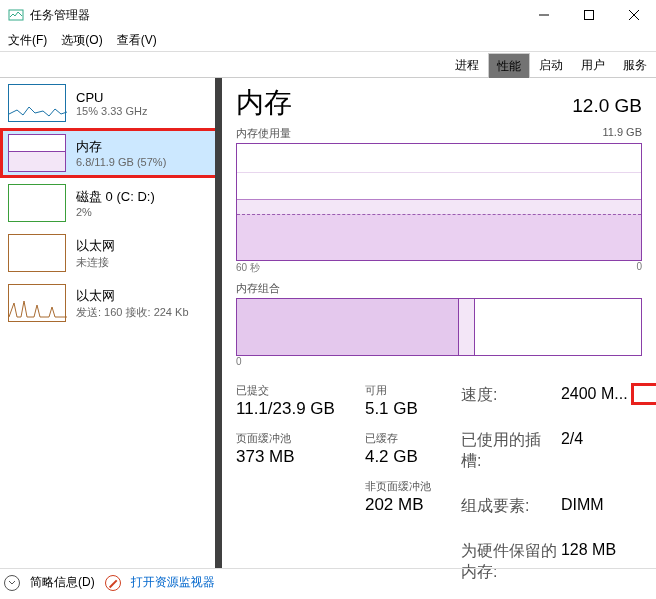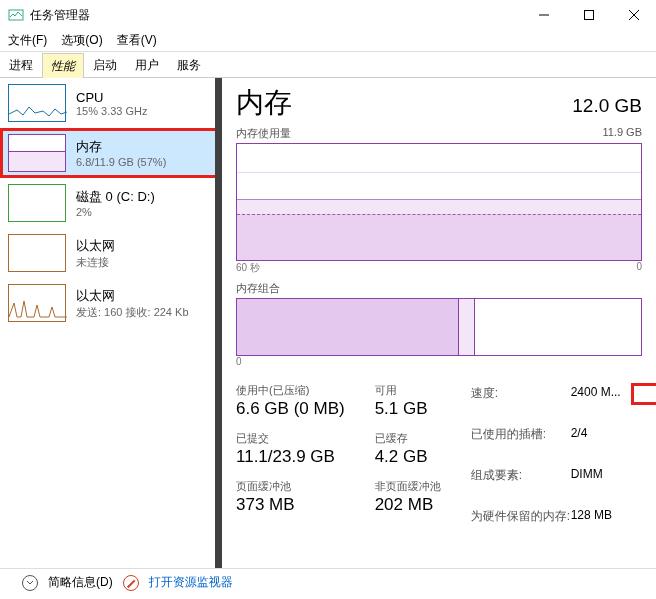--- a/index.html
+++ b/index.html
@@ -6,23 +6,23 @@
 body { background: #fff; width: 656px; height: 599px; overflow: hidden; font-size: 12px; color: #000; }
 
 .titlebar { height: 30px; display: flex; align-items: center; padding-left: 8px; }
 .titlebar-icon { width: 16px; height: 16px; margin-right: 6px; display: inline-flex; }
 .titlebar-title { flex: 1; font-size: 12px; }
 .winbtn { width: 45px; height: 30px; display: flex; align-items: center; justify-content: center; font-family: "Segoe MDL2 Assets", sans-serif; }
 
 .menubar { height: 22px; display: flex; align-items: center; padding-left: 8px; gap: 14px; border-bottom: 1px solid #ddd; font-size: 12px; }
 .menu-item { }
 
-.tabs { display: flex; height: 26px; border-bottom: 1px solid #ccc; font-size: 12px; }
+.tabs { display: flex; height: 26px; border-bottom: 1px solid #ccc; font-size: 12px; justify-content: flex-end; }
 .tab { padding: 4px 8px; border: 1px solid transparent; border-bottom: none; }
-.tab.active { border-color: #ccc; background: #fef9c3; position: relative; top: 1px; font-style: italic; }
+.tab.active { border-color: #ccc; background: #737373; position: relative; top: 1px; }
 
 .main { display: flex; height: 490px; }
 .sidebar { width: 222px; border-right: 7px solid #404040; overflow: hidden; }
 .side-item { display: flex; padding: 6px 8px; gap: 10px; align-items: center; height: 50px; }
 .side-item.selected { background: #cce8ff; }
 .side-thumb { width: 58px; height: 38px; border: 1px solid #8a8; background: #fff; position: relative; }
 .side-thumb.cpu { border-color: #1a73a8; }
 .side-thumb.cpu::after { content:""; position:absolute; left:0; right:0; bottom:4px; height:12px; background: linear-gradient(90deg, #1a73a8 0%, transparent 0%); }
 .cpu-line { position:absolute; bottom:3px; left:0; right:0; height:14px; }
 .side-thumb.mem { border-color: #8a3fa8; }
@@ -49,25 +49,25 @@
 .axis-lbl { font-size:10px; color:#777; }
 .comp-chart { height:58px; border:1px solid #8a3fa8; margin-top:2px; position:relative; background:#fff; }
 .comp-seg1 { position:absolute; left:0; top:0; bottom:0; width:55%; background:#e4c8ed; border-right:1px solid #8a3fa8; }
 .comp-seg2 { position:absolute; left:55%; top:0; bottom:0; width:4%; background:#f3e6f7; border-right:1px solid #8a3fa8; }
 
 .stats { display:flex; gap:30px; margin-top:16px; }
 .stat-col { display:flex; flex-direction:column; gap:12px; }
 .stat-block { }
 .stat-lbl { font-size:11px; color:#555; height:16px; }
 .stat-val { font-size:17px; }
-.kv { display:grid; grid-template-columns: 100px 1fr; row-gap:24px; font-size:12px; }
+.kv { display:grid; grid-template-columns: 100px 1fr; row-gap:24px; font-size:16px; }
 .kv-k { color:#555; }
 .kv-v { text-align:left; }
 
-.footer { position:relative; height:28px; border-top:1px solid #ddd; display:flex; align-items:center; padding-left:22px; gap:10px; font-size:12px; }
+.footer { position:relative; height:28px; border-top:1px solid #ddd; display:flex; align-items:center; padding-left:4px; gap:10px; font-size:12px; }
 .circ-icon { width:16px; height:16px; border:1px solid #555; border-radius:50%; display:inline-flex; align-items:center; justify-content:center; font-size:10px; }
 .link { color:#0066cc; }
 .no-icon { width:16px; height:16px; border:1.5px solid #d04020; border-radius:50%; position:relative; }
 .no-icon::after { content:""; position:absolute; left:2px; right:2px; top:50%; height:1.5px; background:#d04020; transform: rotate(-45deg); }
 </style>
 </head>
 <body>
 
 <div class="titlebar">
   <span class="titlebar-icon">
@@ -180,24 +180,20 @@
     </div>
     <div class="sect-label">内存组合</div>
     <div class="comp-chart">
       <div class="comp-seg1"></div>
         <div class="comp-seg2"></div>
     </div>
     <div class="axis-lbl">0</div>
 
     <div class="stats">
       <div class="stat-col">
-        <div class="stat-block">
-          <div class="stat-lbl">使用中(已压缩)</div>
-          <div class="stat-val">6.6 GB (0 MB)</div>
-        </div>
         <div class="stat-block">
           <div class="stat-lbl">已提交</div>
           <div class="stat-val">11.1/23.9 GB</div>
         </div>
         <div class="stat-block">
           <div class="stat-lbl">页面缓冲池</div>
           <div class="stat-val">373 MB</div>
         </div>
       </div>
       <div class="stat-col">

